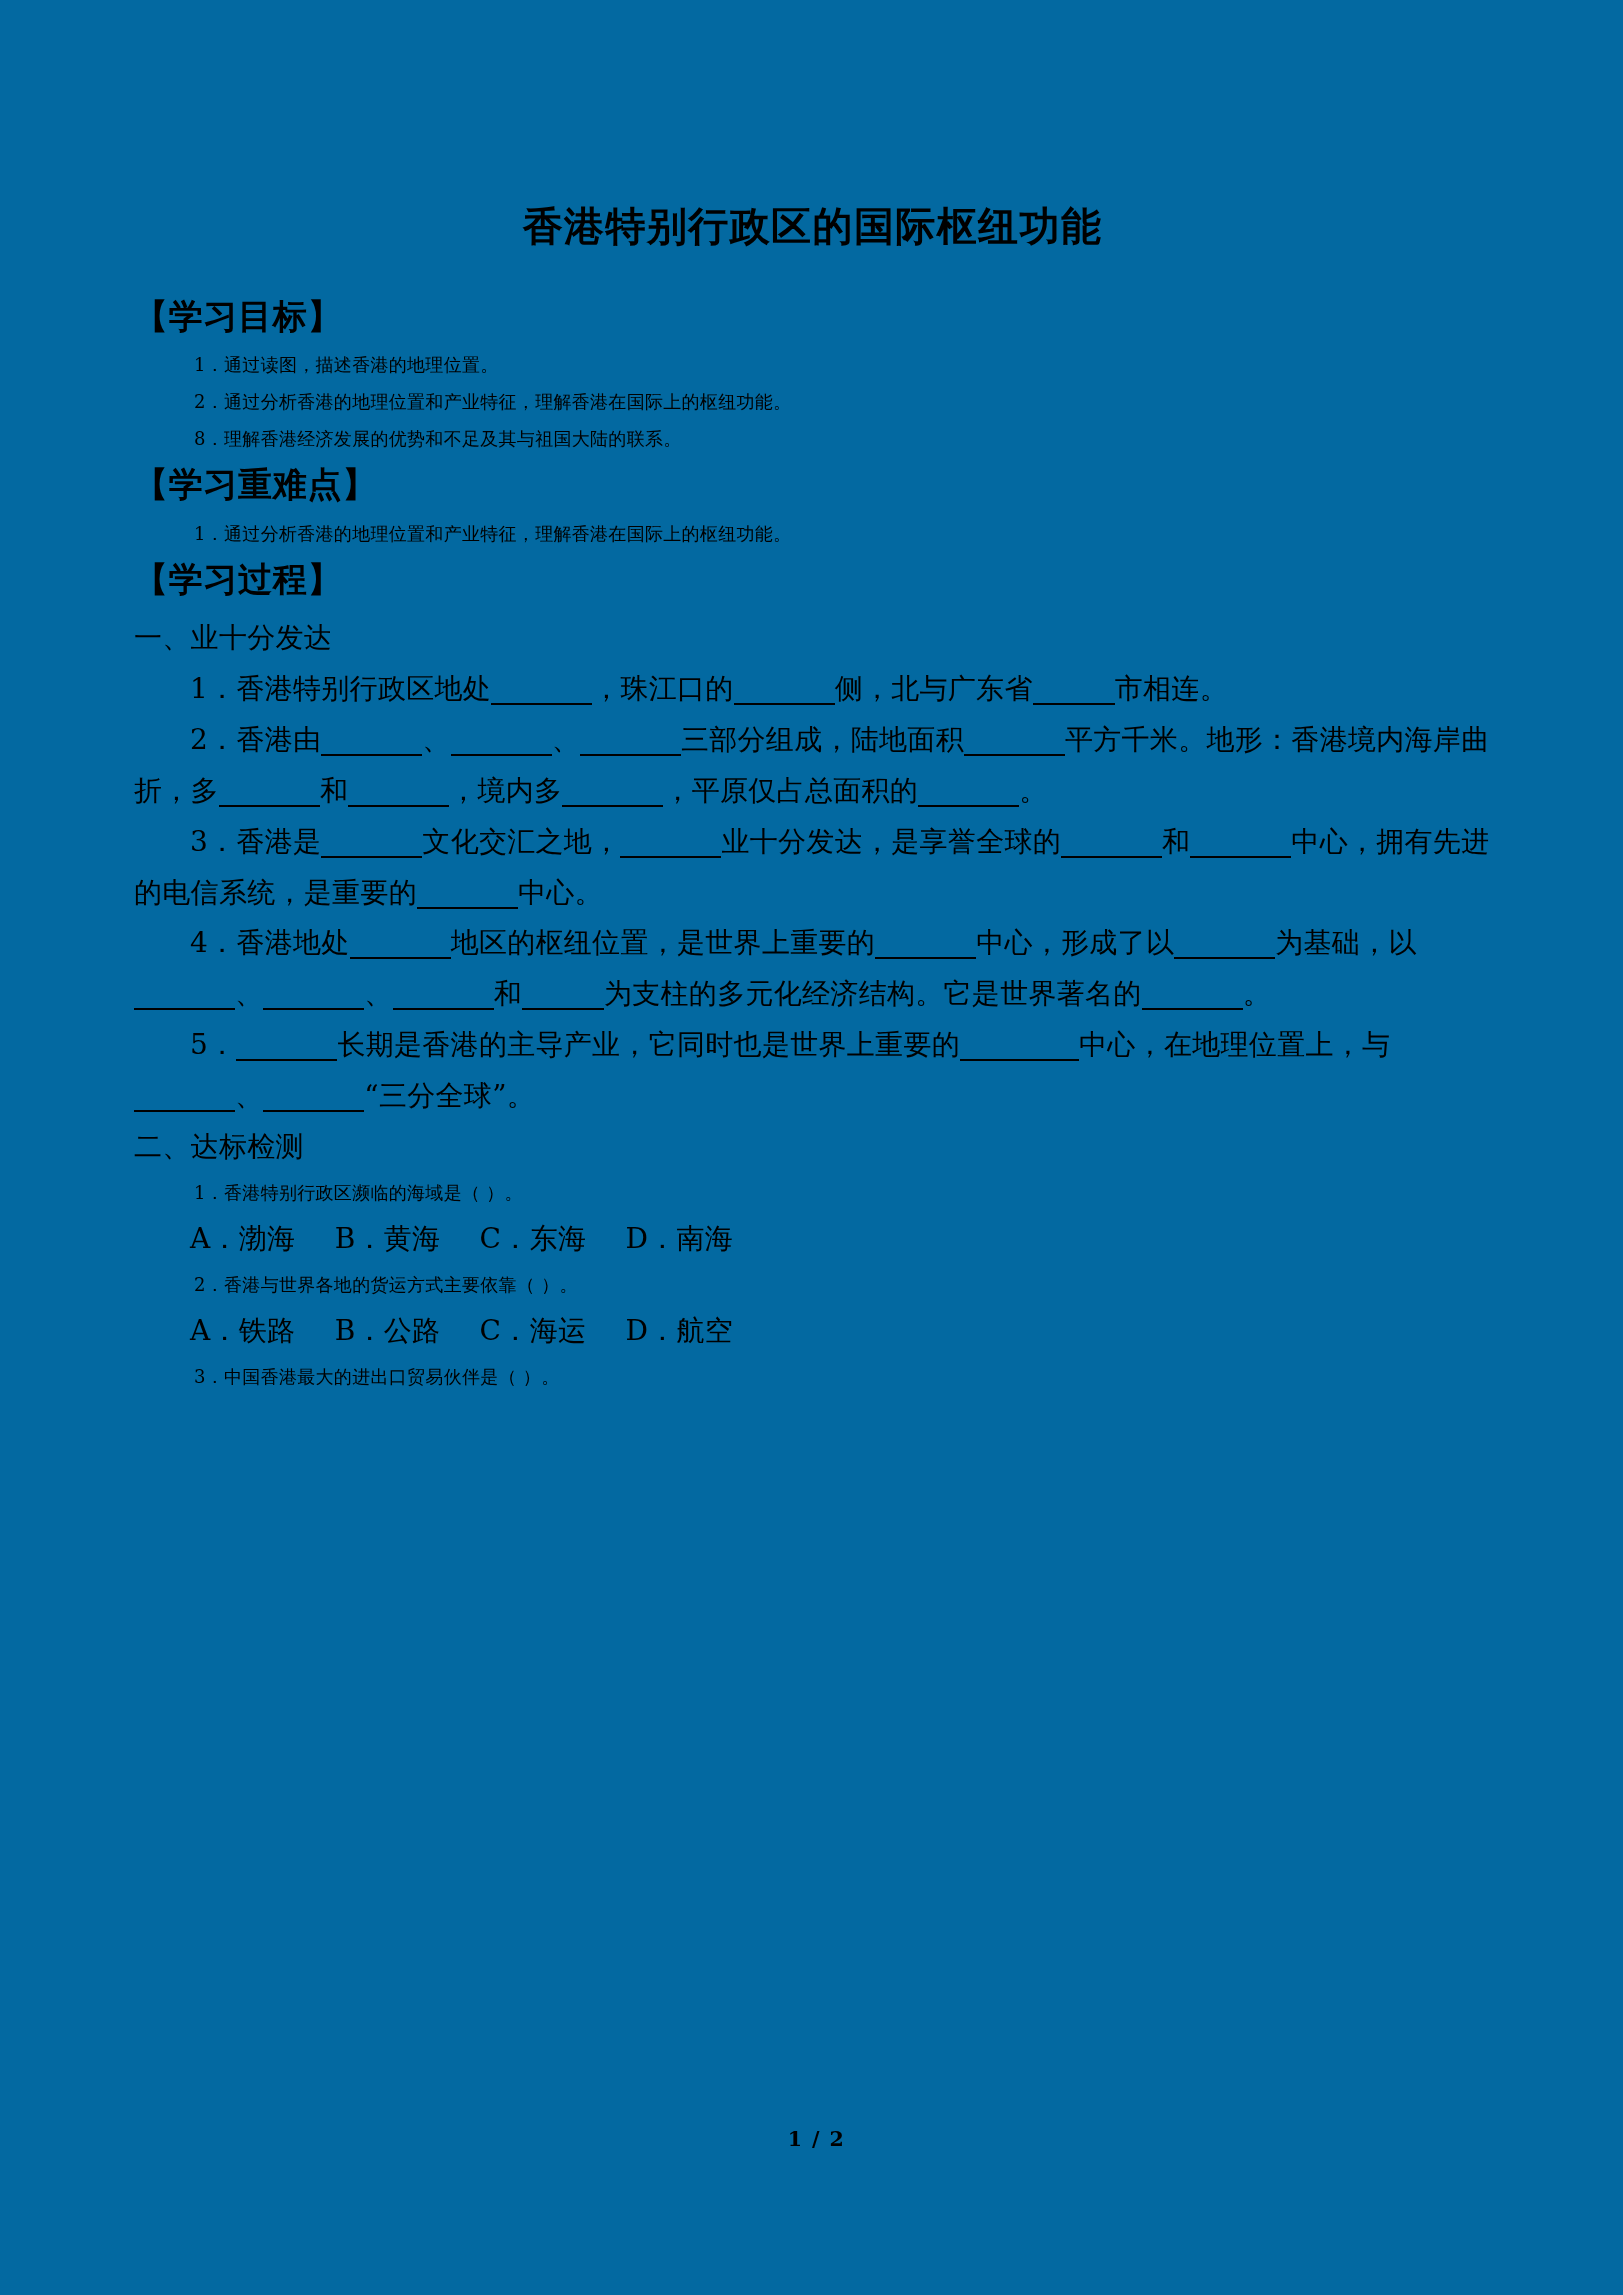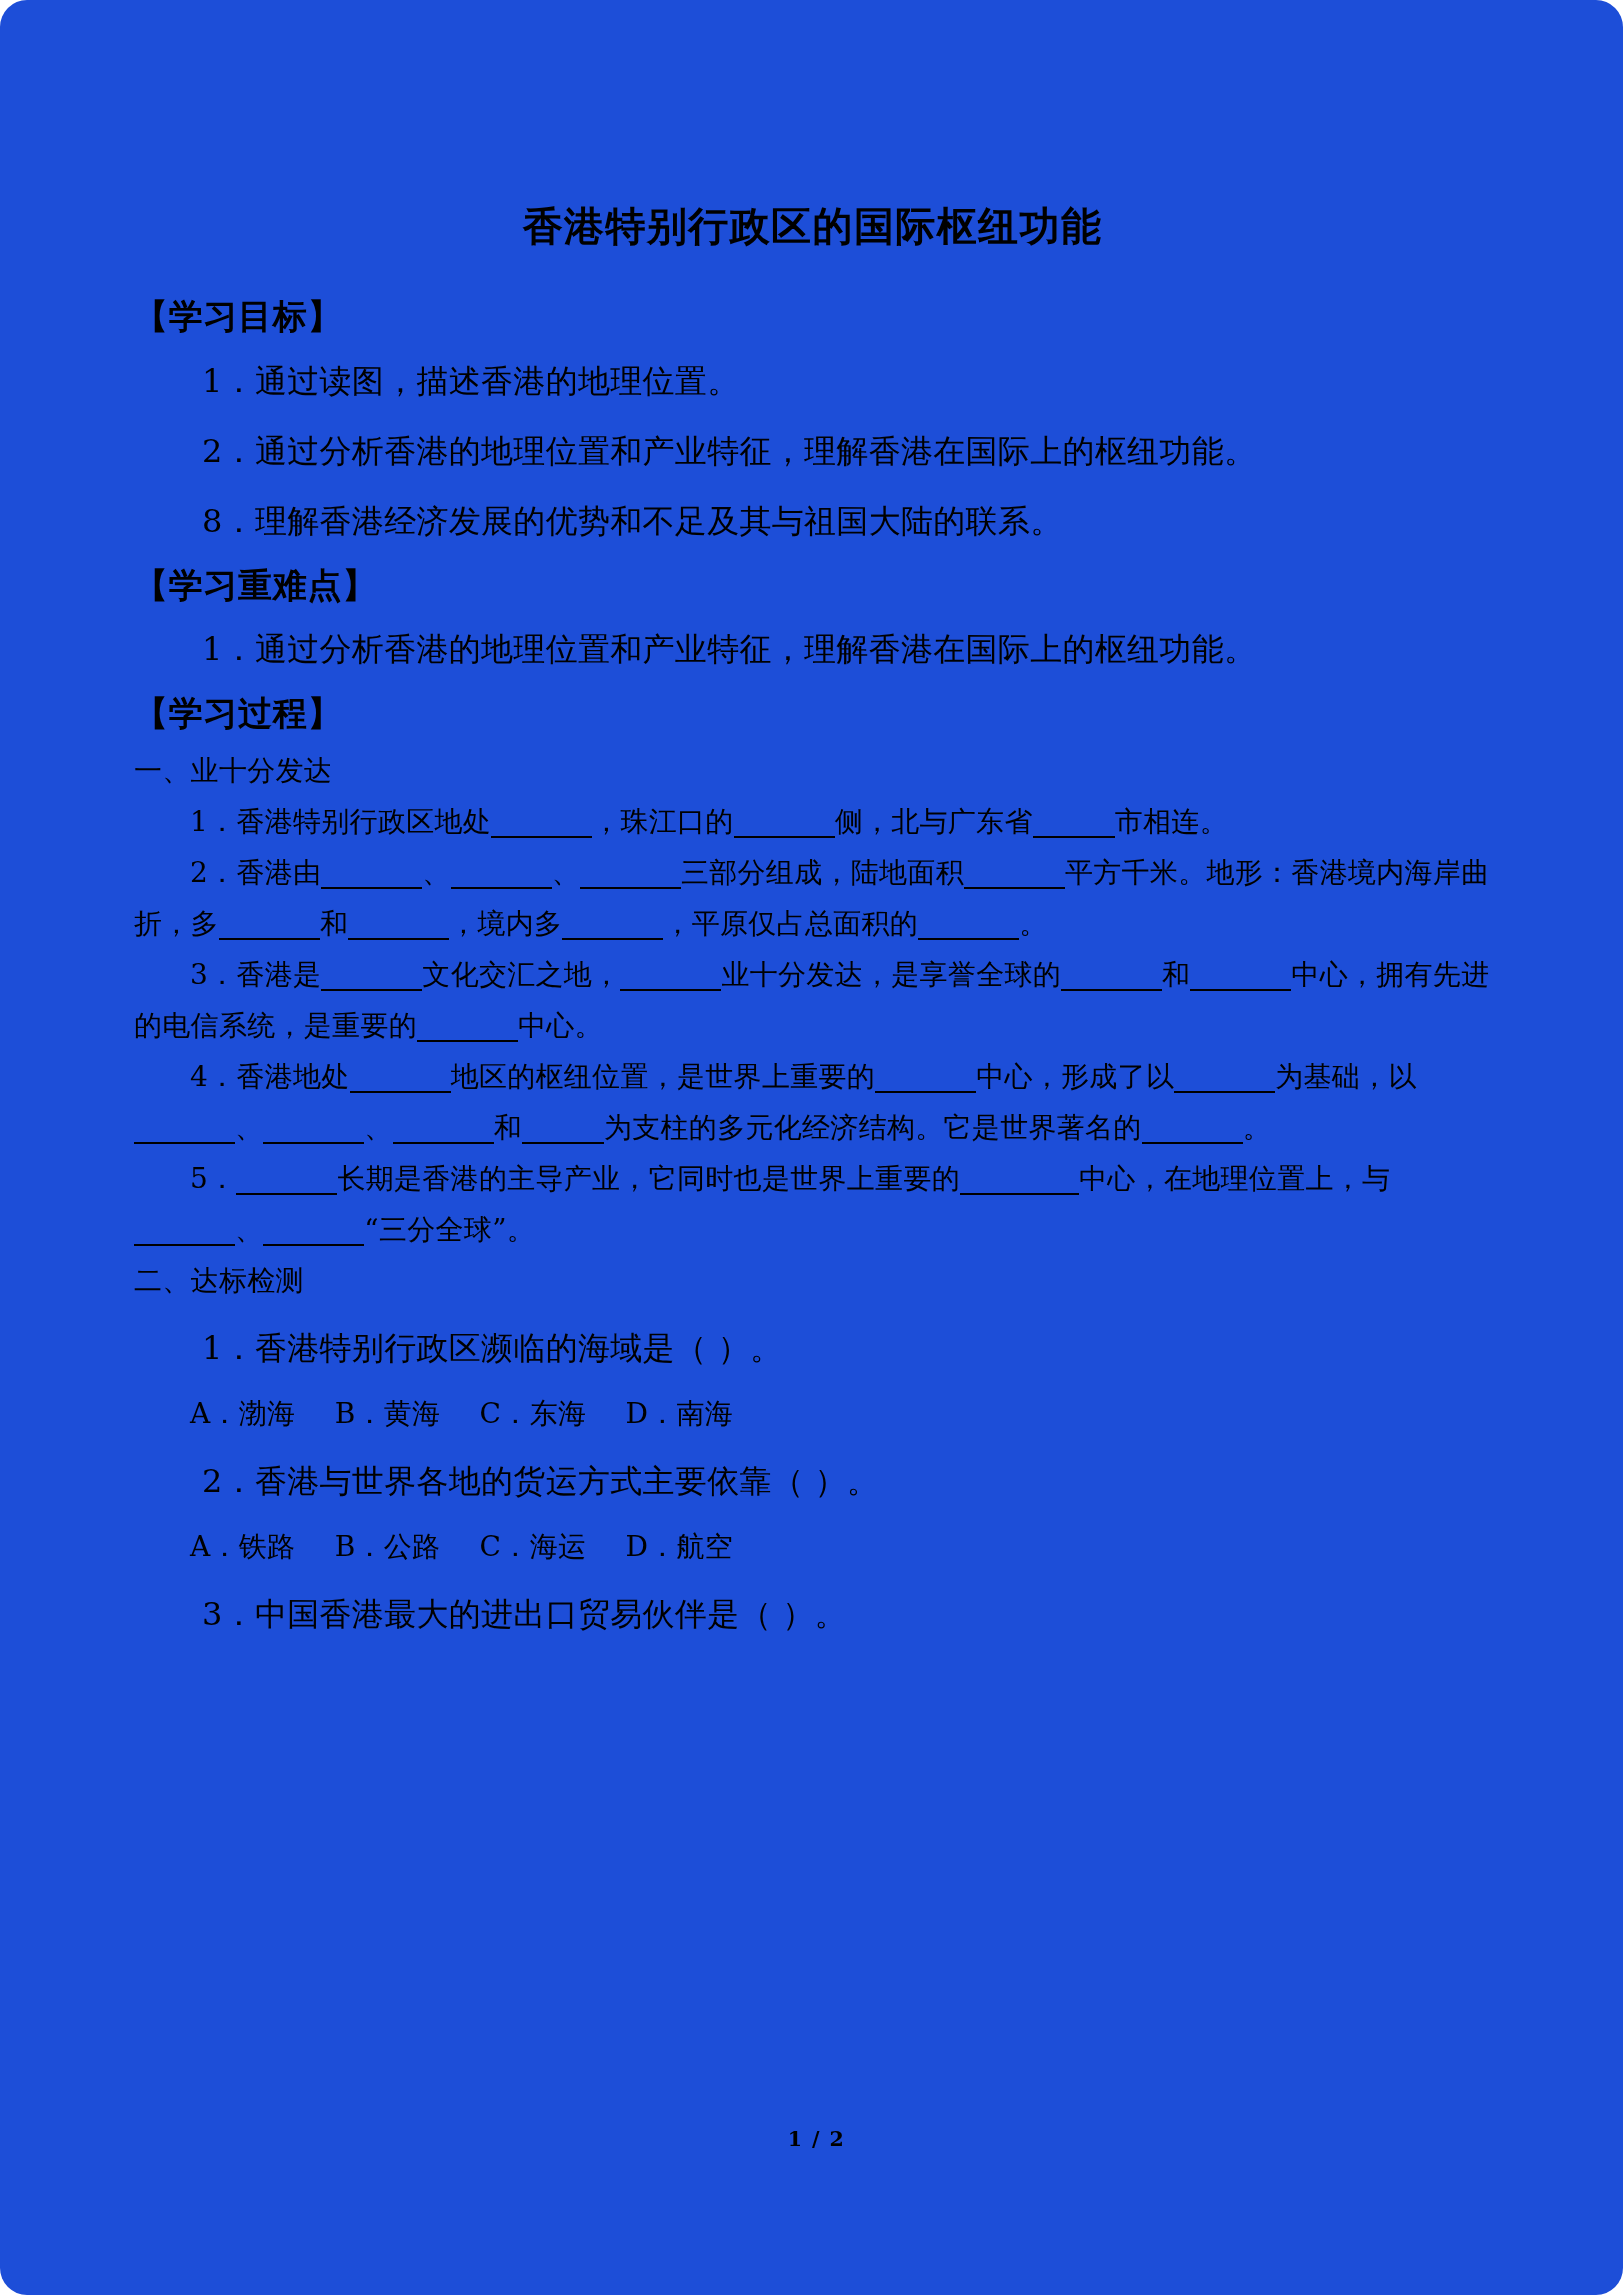--- a/index.html
+++ b/index.html
@@ -8,25 +8,24 @@
     background: #ffffff;
   }
   body {
     font-family: "DejaVu Serif", "Liberation Serif", serif;
     color: #000000;
   }
   .page {
     position: relative;
     width: 1623px;
     height: 2295px;
-    background: #1d4ed8;
+    background: #0369a1;
     box-sizing: border-box;
     padding: 0;
     overflow: hidden;
-    border-radius: 27px;
   }
   .content {
     position: absolute;
     left: 134px;
     top: 0;
     width: 1357px;
   }
 
   
   .doc-title {
@@ -58,23 +57,23 @@
     line-height: 1.82;
     margin: 0;
     padding: 0;
     letter-spacing: 0.3px;
     white-space: pre-wrap;
   }
   .para.flow {
     text-indent: 56px;
   }
   .list-row {
-    font-size: 32px;
+    font-size: 18px;
     line-height: 1.82;
-    margin: 12px;
+    margin: 4px;
     padding-left: 56px;
     letter-spacing: 0.3px;
   }
   .opt-row {
     font-size: 28px;
     line-height: 1.82;
     margin: 0;
     padding-left: 56px;
     letter-spacing: 0.3px;
   }

